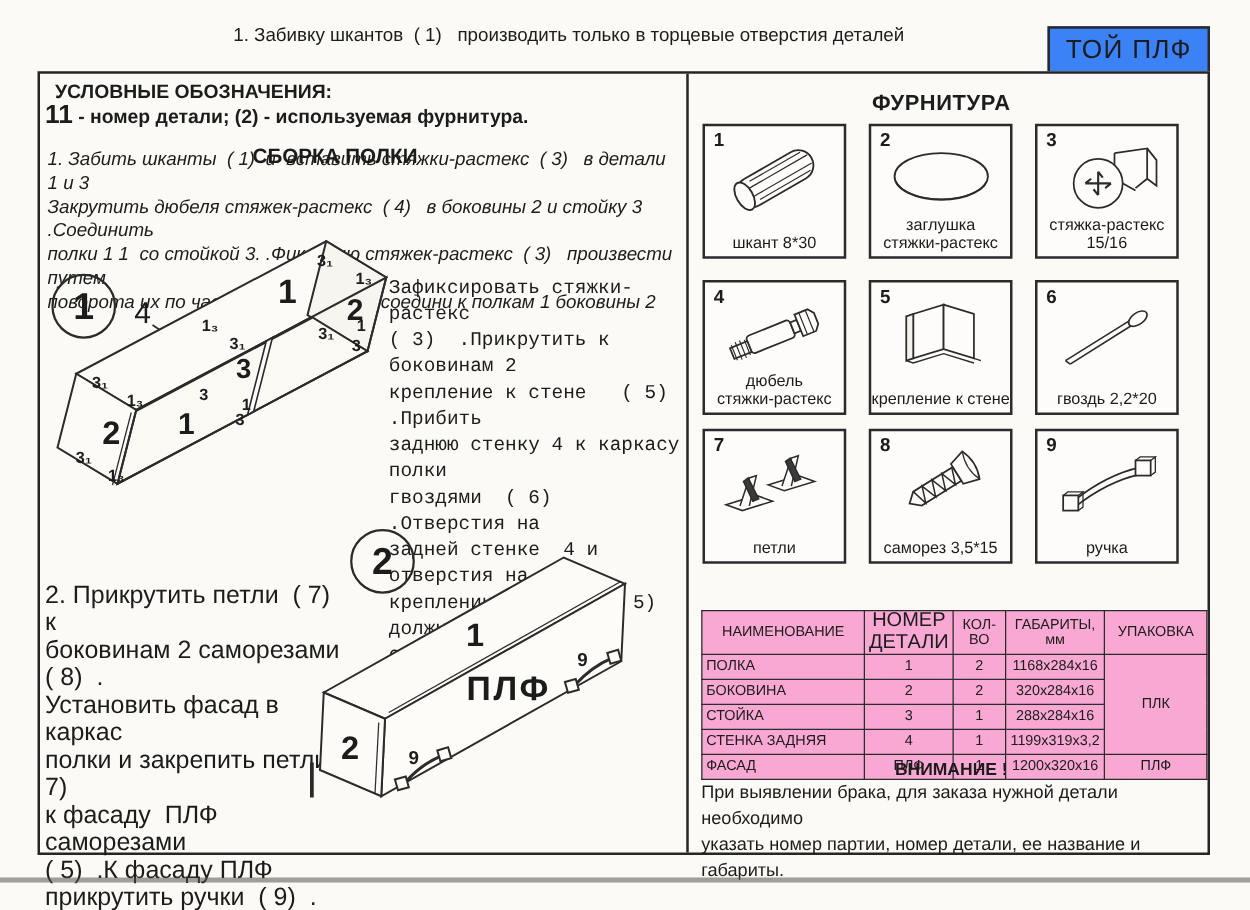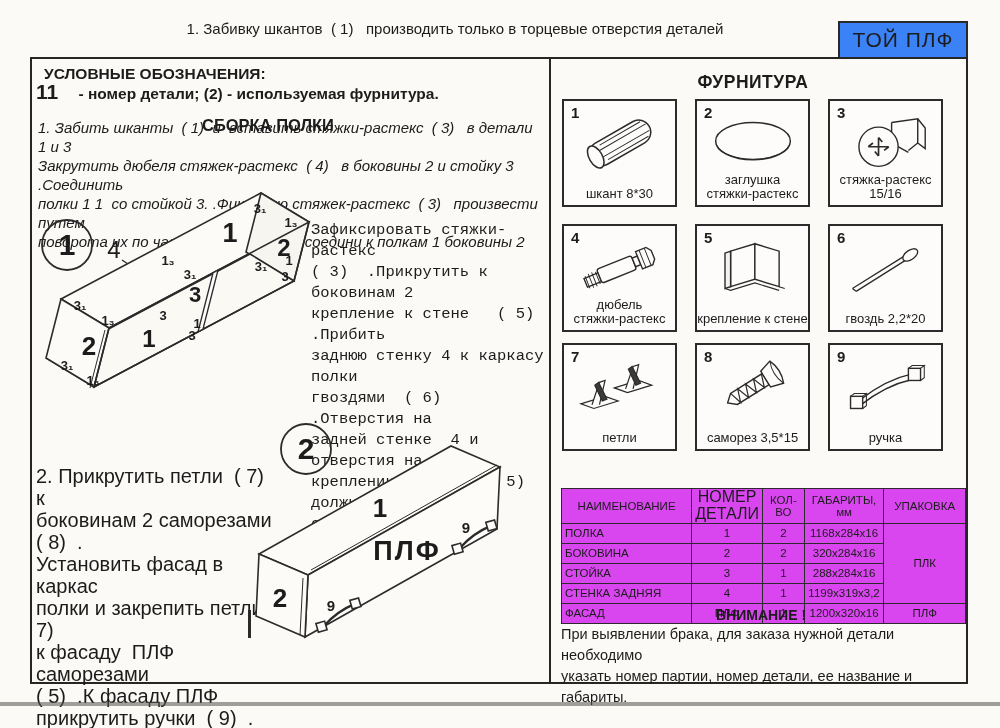--- a/index.html
+++ b/index.html
@@ -12,40 +12,40 @@
   }
   .page{position:absolute;inset:0;background:#fbfaf6;overflow:hidden;}
   .header-note{position:absolute;left:130px;top:20px;width:650px;text-align:center;font-size:15px;white-space:pre-wrap;}
   .model-box{position:absolute;left:838px;top:21px;width:126px;height:34px;border:2px solid #2a2a2a;background:#3b82f6;
     display:flex;align-items:center;justify-content:center;font-size:21px;letter-spacing:1px;}
   .main-box{position:absolute;left:30px;top:57px;width:934px;height:623px;border:2px solid #262626;background:#fbfaf6;}
   .right-col{position:absolute;left:517px;top:0;width:415px;height:623px;border-left:2px solid #262626;}
   
   .legend-title{position:absolute;left:12px;top:6px;font-size:15.5px;font-weight:bold;}
   .legend-line{position:absolute;left:4px;top:21px;font-size:15.5px;font-weight:bold;}
-  .legend-num{font-size:21px;font-weight:bold;margin-right:16px;}
+  .legend-num{font-size:21px;font-weight:bold;margin-right:0;}
   .assembly-title{position:absolute;left:0;top:42px;width:472px;text-align:center;font-size:16.5px;font-weight:bold;margin-top:15px;}
   .step1{position:absolute;left:6px;top:59px;width:510px;font-size:15px;line-height:19px;white-space:pre-wrap;font-style:italic;}
   .fix-text{position:absolute;left:279px;top:161px;width:235px;font-size:15.5px;line-height:21px;white-space:pre-wrap;font-family:Liberation Mono, monospace;}
   .step2{position:absolute;left:4px;top:406px;width:245px;font-size:20px;line-height:22px;white-space:pre-wrap;}
   .svg-d1{position:absolute;left:0;top:133px;}
   .svg-d2{position:absolute;left:205px;top:355px;}
   .tick{position:absolute;left:216px;top:551px;width:2.5px;height:28px;background:#2a2a2a;}
   
   .furn-title{position:absolute;left:0;top:13px;width:404px;text-align:center;font-size:17.5px;font-weight:bold;letter-spacing:.5px;}
   .furn-grid{position:absolute;left:11px;top:40px;width:381px;height:354px;}
   .furn-cell{position:absolute;width:115px;height:108px;border:2px solid #2b2b2b;background:#fdfcfa;box-sizing:border-box;}
   .furn-cell:nth-child(1){left:0;top:0}.furn-cell:nth-child(2){left:133px;top:0}.furn-cell:nth-child(3){left:266px;top:0}
   .furn-cell:nth-child(4){left:0;top:125px}.furn-cell:nth-child(5){left:133px;top:125px}.furn-cell:nth-child(6){left:266px;top:125px}
   .furn-cell:nth-child(7){left:0;top:244px}.furn-cell:nth-child(8){left:133px;top:244px}.furn-cell:nth-child(9){left:266px;top:244px}
   .furn-num{position:absolute;left:7px;top:3px;font-size:15px;font-weight:bold;}
   .furn-icon{position:absolute;left:0;top:12px;width:111px;height:60px;display:flex;align-items:center;justify-content:center;}
   .furn-label{position:absolute;left:0;bottom:4px;width:111px;text-align:center;font-size:13px;line-height:1.08;white-space:pre-line;}
   .spec-title{position:absolute;left:0;top:411px;width:410px;text-align:center;font-size:17px;font-weight:bold;margin-top:48px;}
-  .spec-table{position:absolute;left:10px;top:429px;border-collapse:collapse;table-layout:fixed;background:#d946ef;}
+  .spec-table{position:absolute;left:10px;top:429px;border-collapse:collapse;table-layout:fixed;background:#f9a8d4;}
   .spec-table th,.spec-table td{border:1.5px solid #2b2b2b;padding:0 3px;font-weight:normal;}
   .spec-table th{font-size:11.5px;height:24px;text-align:center;line-height:1.05;white-space:pre-line;}
   .spec-table td{font-size:11.5px;height:19px;}
   .td-name{text-align:left;padding-left:5px;}
   .td-c{text-align:center;}
   .td-pack{font-size:17px;font-weight:bold;text-align:center;}
   .td-pack2{font-size:15px;font-weight:bold;text-align:center;}
   .attn-title{position:absolute;left:10px;top:548px;width:400px;text-align:center;font-size:14px;font-weight:bold;}
   .attn-text{position:absolute;left:10px;top:565px;width:404px;font-size:14.5px;line-height:1.45;white-space:pre-wrap;}
   .scan-line{position:absolute;left:0;top:702px;width:1000px;height:4px;background:#55524a;opacity:.55;}

